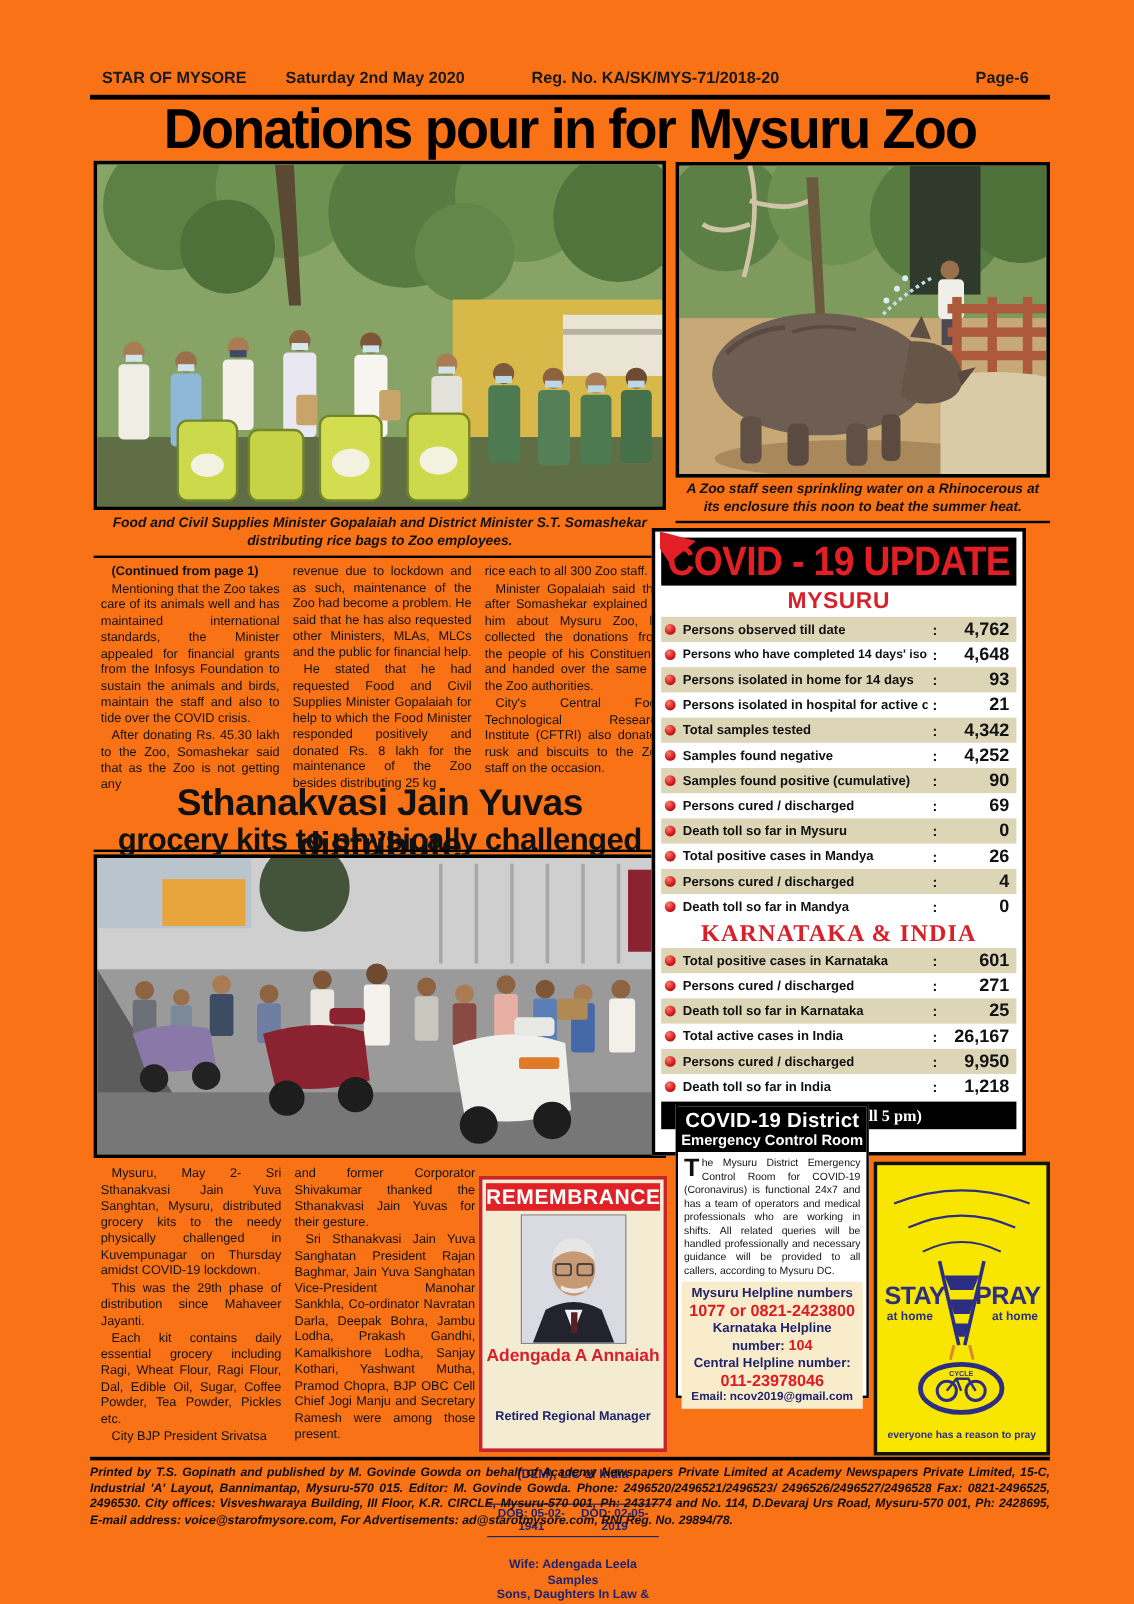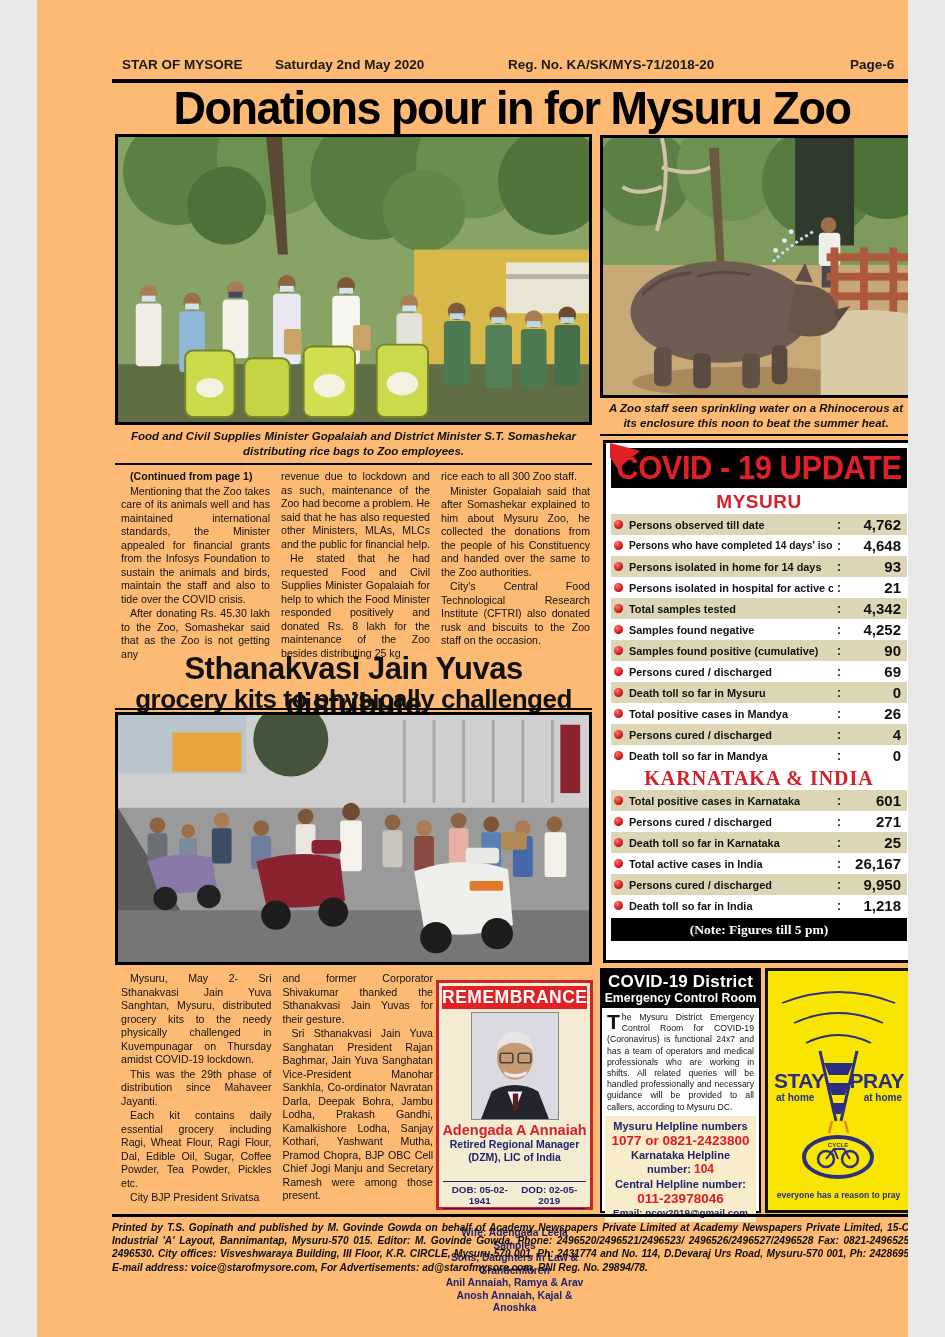--- a/index.html
+++ b/index.html
@@ -1,16 +1,16 @@
 <!DOCTYPE html>
 <html><head>
 <meta charset="utf-8">
 <style>
   html,body{margin:0;padding:0;background:#e9e9e9;}
-  .page{position:relative;width:871px;height:1337px;background:#fdba74;font-family:"Liberation Sans",sans-serif;color:#111;overflow:hidden;margin:0 auto;}
+  .page{position:relative;width:945px;height:1337px;background:#f97316;font-family:"Liberation Sans",sans-serif;color:#111;overflow:hidden;margin:0 auto;}
   .abs{position:absolute;}
 
   
   .mast{font-size:13.5px;font-weight:bold;color:#1a1a1a;}
   .hdr-rule{background:#000;}
 
   
   .headline1{font-size:45px;font-weight:bold;letter-spacing:-1.5px;text-align:center;color:#000;line-height:46px;transform:scaleY(1.04);}
   .headline2a{font-size:31px;font-weight:bold;text-align:center;letter-spacing:-0.5px;}
   .headline2b{font-size:26px;font-weight:bold;text-align:center;letter-spacing:-0.5px;}
@@ -43,21 +43,21 @@
   .ccolon{width:12px;text-align:center;font-weight:bold;font-size:12px;}
   .cval{width:56px;text-align:right;font-size:15px;font-weight:bold;padding-right:3px;}
   .notebar{margin:2px 5px;height:23px;background:#000;color:#fff;text-align:center;font-family:"Liberation Serif",serif;font-weight:bold;font-size:13.5px;line-height:23px;}
 
   
   .remember{border:3px solid #c8252b;box-sizing:border-box;background:#f3ebd2;text-align:center;}
   .rem-title{background:#e02227;color:#fff;font-size:17.5px;font-weight:bold;letter-spacing:0.5px;margin:3px;line-height:23px;}
   .rem-photo{width:86px;height:106px;margin:2px auto 1px;background:#dcdce4;border:1px solid #888;}
   .rem-photo svg{display:block;width:100%;height:100%;}
   .rem-name{color:#d6212a;font-size:14.5px;font-weight:bold;margin-top:2px;}
-  .rem-role{color:#20246e;font-size:10.5px;font-weight:bold;line-height:12.5px;}
+  .rem-role{color:#20246e;font-size:10.5px;font-weight:bold;line-height:12.5px;margin-top:36px;}
   .rem-dates{display:flex;justify-content:space-between;border-top:1.5px solid #20246e;border-bottom:1.5px solid #20246e;margin:18px 4px;padding:2px 2px;font-size:9.8px;font-weight:bold;color:#20246e;align-items:flex-end;}
   .rem-fam{color:#20246e;font-size:10.3px;font-weight:bold;line-height:12.5px;}
 
   
   .ctrl{border:2.5px solid #000;box-sizing:border-box;background:#fff;}
   .ctrl-hdr{background:#000;color:#fff;text-align:center;padding:2px 0 3px;}
   .ctrl-hdr .t1{font-size:17px;font-weight:bold;letter-spacing:0.2px;line-height:19px;}
   .ctrl-hdr .t2{font-size:12.3px;font-weight:bold;line-height:14px;}
   .ctrl-body{padding:4px 5px 2px;font-size:8.7px;line-height:11.2px;text-align:justify;}
   .dropcap{float:left;font-size:21px;line-height:18px;font-weight:bold;margin:1px 2px 0 0;}
@@ -77,21 +77,21 @@
   .footer-rule{background:#000;}
   .footer{font-size:10.2px;font-weight:bold;font-style:italic;line-height:13.2px;text-align:justify;color:#0d0d0d;}
 </style>
 </head>
 <body>
 
 <div class="page">
 
   <div class="abs mast" style="left:85px;top:57px;">STAR OF MYSORE</div>
   <div class="abs mast" style="left:238px;top:57px;">Saturday 2nd May 2020</div>
-  <div class="abs mast" style="left:443px;top:57px;margin-left:28px;">Reg. No. KA/SK/MYS-71/2018-20</div>
+  <div class="abs mast" style="left:443px;top:57px;">Reg. No. KA/SK/MYS-71/2018-20</div>
   <div class="abs mast" style="left:813px;top:57px;">Page-6</div>
   <div class="abs hdr-rule" style="left:75px;top:79px;width:800px;height:4px;"></div>
 
   <div class="abs headline1" style="left:75px;top:85px;width:800px;">Donations pour in for Mysuru Zoo</div>
 
   <div class="abs photo" style="left:78px;top:134px;width:477px;height:291px;">
     <svg viewBox="0 0 477 291" preserveAspectRatio="none">
       <rect width="477" height="291" fill="#87a365"></rect>
       <circle cx="60" cy="35" r="55" fill="#5d8045"></circle>
         <circle cx="160" cy="20" r="60" fill="#6d9150"></circle>
@@ -371,21 +371,21 @@
         <rect x="142" y="220" width="18" height="36" rx="6" fill="#615045"></rect>
         <rect x="172" y="212" width="16" height="40" rx="6" fill="#5a4a40"></rect>
         <path d="M40 160 Q60 140 90 138" stroke="#5a4a40" stroke-width="4" fill="none"></path>
         <path d="M96 142 Q120 134 150 140" stroke="#5a4a40" stroke-width="3" fill="none"></path>
       </g>
     </svg>
   </div>
   <div class="abs caption" style="left:565px;top:401px;width:308px;">A Zoo staff seen sprinkling water on a Rhinocerous at its enclosure this noon to beat the summer heat.</div>
   <div class="abs cap-rule" style="left:563px;top:434px;width:312px;height:2px;"></div>
 
-  <div class="abs covidbox" style="left:566px;top:440px;width:312px;height:523px;">
+  <div class="abs covidbox" style="left:543px;top:440px;width:312px;height:523px;">
     <div class="covid-titlebar">
       <div class="covid-flag"></div>
       <div class="covid-title">COVID - 19 UPDATE</div>
     </div>
 
     <div class="sect-hdr">MYSURU</div>
     <div class="crow shade">
         <span class="cdot"></span>
         <span class="clabel">Persons observed till date</span>
         <span class="ccolon">:</span>
@@ -493,21 +493,21 @@
     <div class="crow">
         <span class="cdot"></span>
         <span class="clabel">Death toll so far in India</span>
         <span class="ccolon">:</span>
         <span class="cval">1,218</span>
       </div>
 
     <div class="notebar">(Note: Figures till 5 pm)</div>
   </div>
 
-  <div class="abs ctrl" style="left:563px;top:968px;width:161px;height:245px;">
+  <div class="abs ctrl" style="left:563px;top:920px;width:161px;height:245px;">
     <div class="ctrl-hdr">
       <div class="t1">COVID-19 District</div>
       <div class="t2">Emergency Control Room</div>
     </div>
     <div class="ctrl-body">
       <span class="dropcap">T</span><span>he Mysuru District Emergency Control Room for COVID-19 (Coronavirus) is functional 24x7 and has a team of operators and medical professionals who are working in shifts. All related queries will be handled professionally and necessary guidance will be provided to all callers, according to Mysuru DC.</span>
     </div>
     <div class="helpline">
       <div class="hl-blue">Mysuru Helpline numbers</div>
       <div class="hl-red">1077 or 0821-2423800</div>

